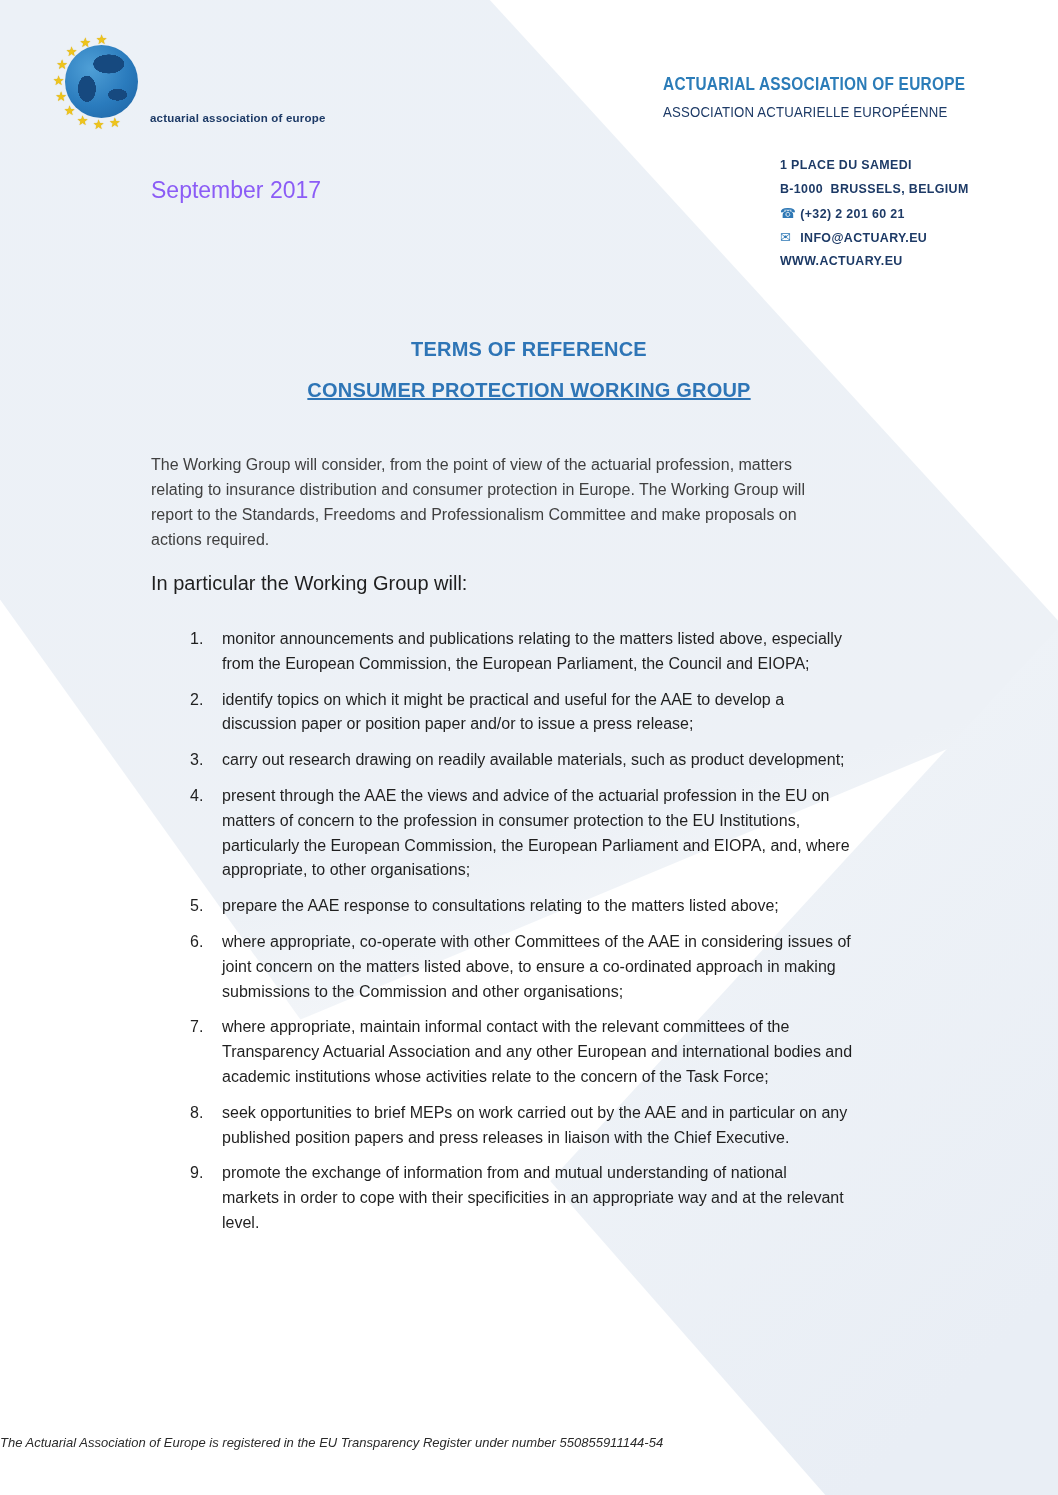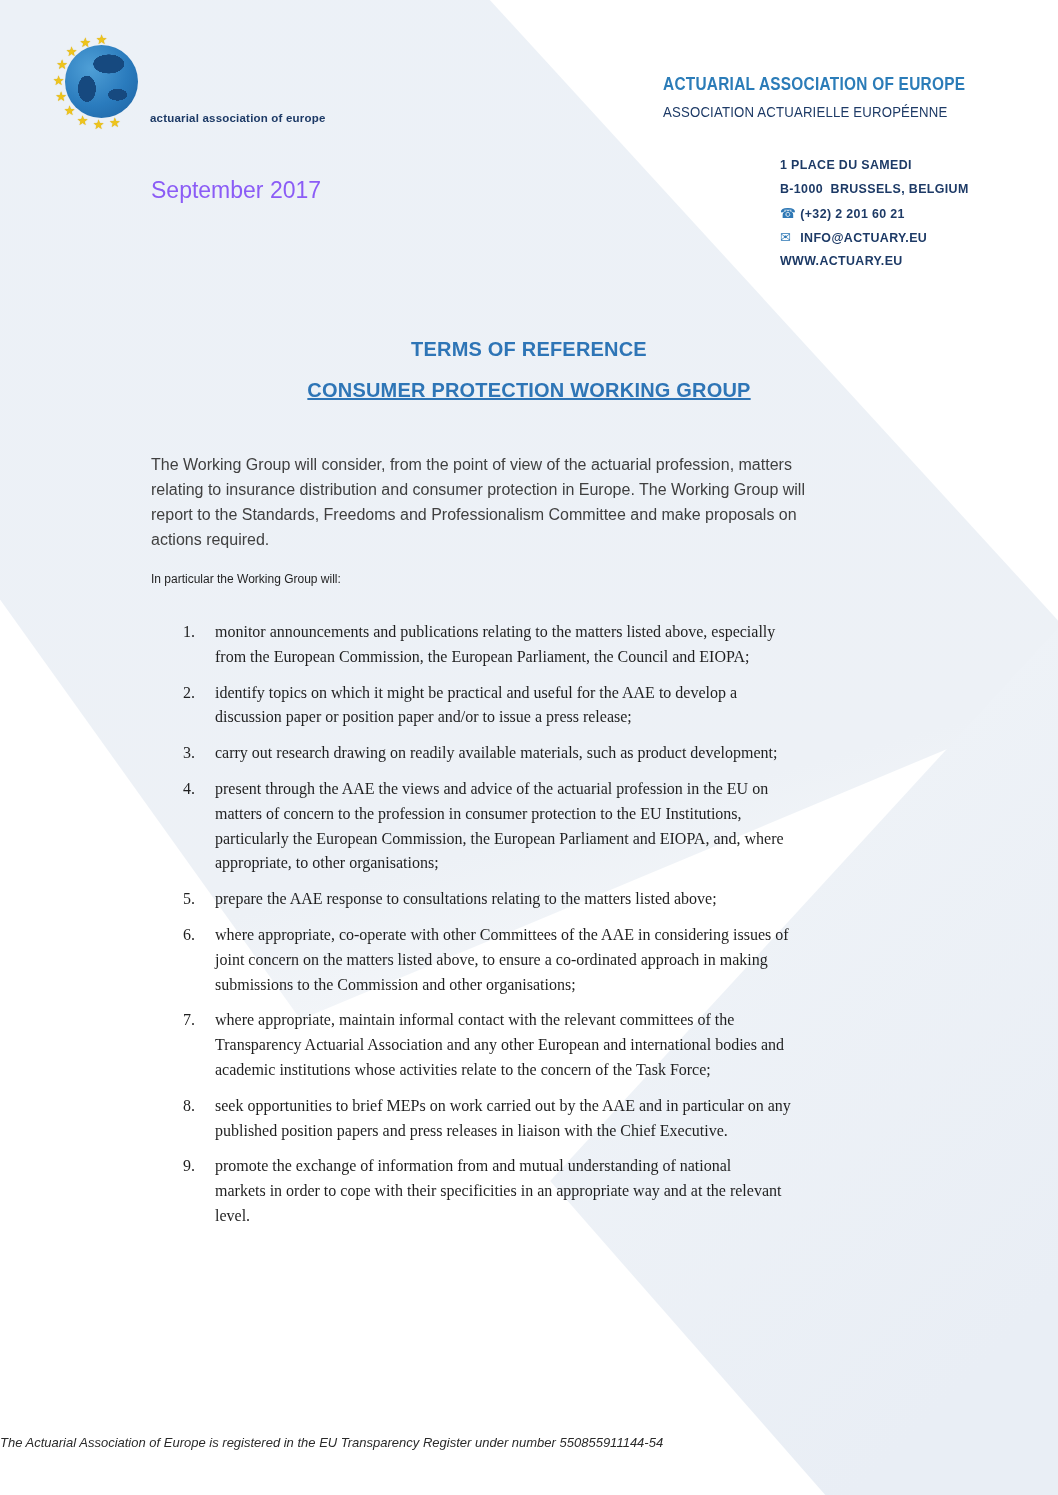--- a/index.html
+++ b/index.html
@@ -72,25 +72,25 @@
     position:absolute;left:0;right:0;text-align:center;
     font-size:20px;font-weight:700;color:#2e75b6;letter-spacing:0.2px;
   }
   .title1{top:330px;margin-top:8px;}
   .title2{top:379px;text-decoration:underline;}
   .intro{
     position:absolute;left:151px;top:452px;width:800px;
     font-size:16px;line-height:25px;white-space:pre-wrap;color:#404040;
   }
   .list-intro{
-    position:absolute;left:151px;top:572px;font-size:12px;color:#1f1f1f;
+    position:absolute;left:151px;top:572px;font-size:20px;color:#1f1f1f;
   }
   ol.tasks{
     position:absolute;left:183px;top:620px;width:790px;
-    margin:0;padding:0;list-style:none;counter-reset:task;font-family:Liberation Serif, serif;
+    margin:7px;padding:0;list-style:none;counter-reset:task;
   }
   ol.tasks li{
     position:relative;counter-increment:task;
     padding-left:32px;margin:0 0 11px 0;
     font-size:16px;line-height:24.8px;white-space:pre-wrap;color:#1f1f1f;
   }
   ol.tasks li::before{
     content:counter(task) ".";
     position:absolute;left:0;top:0;
   }

